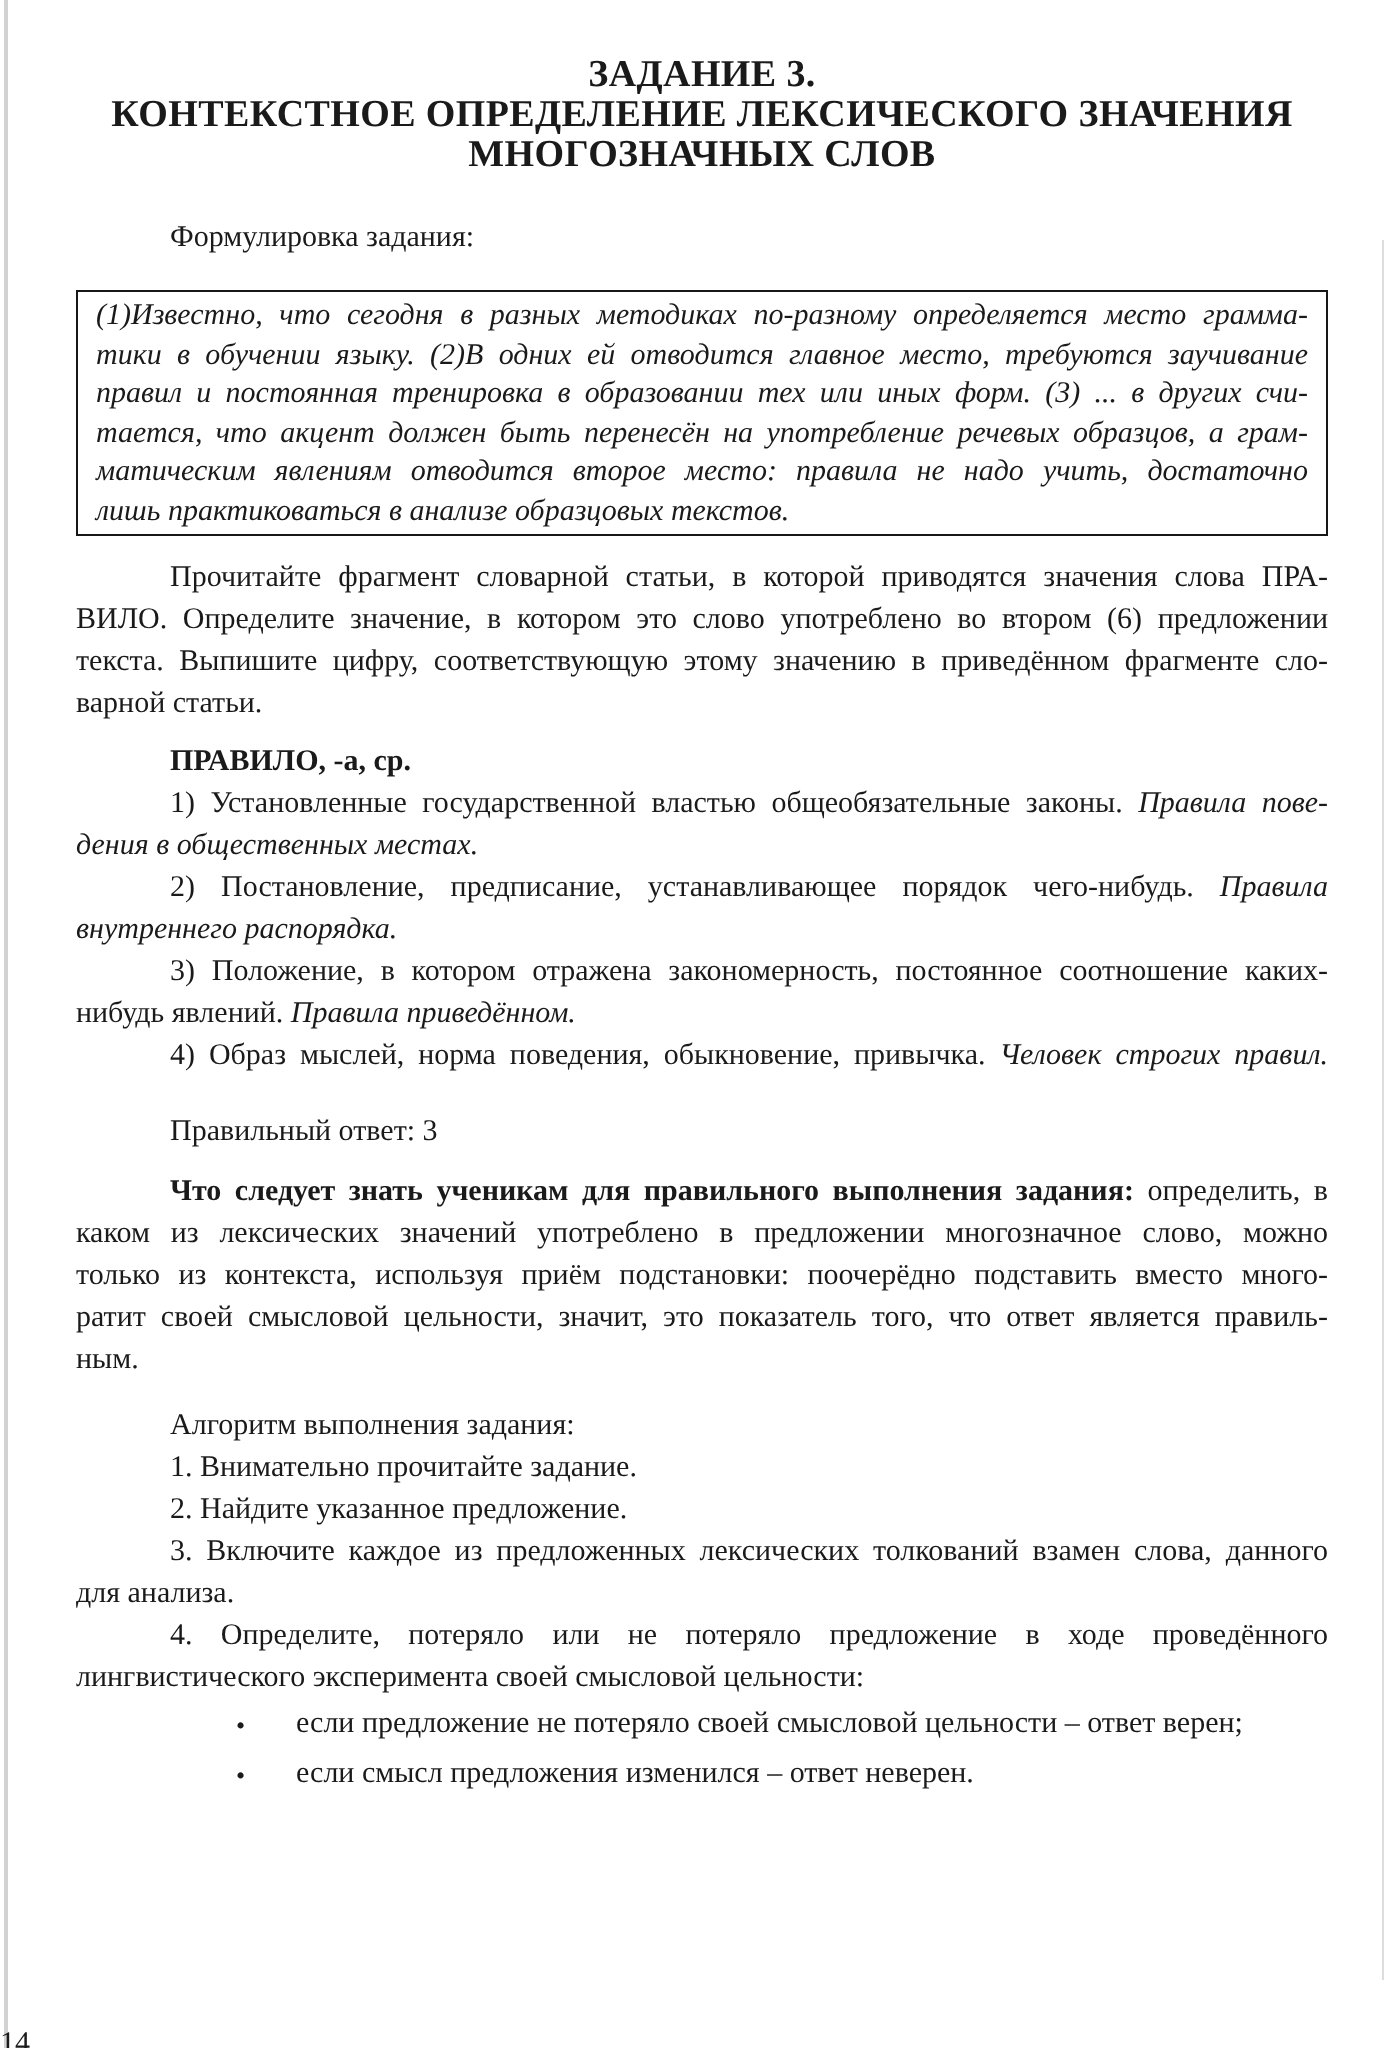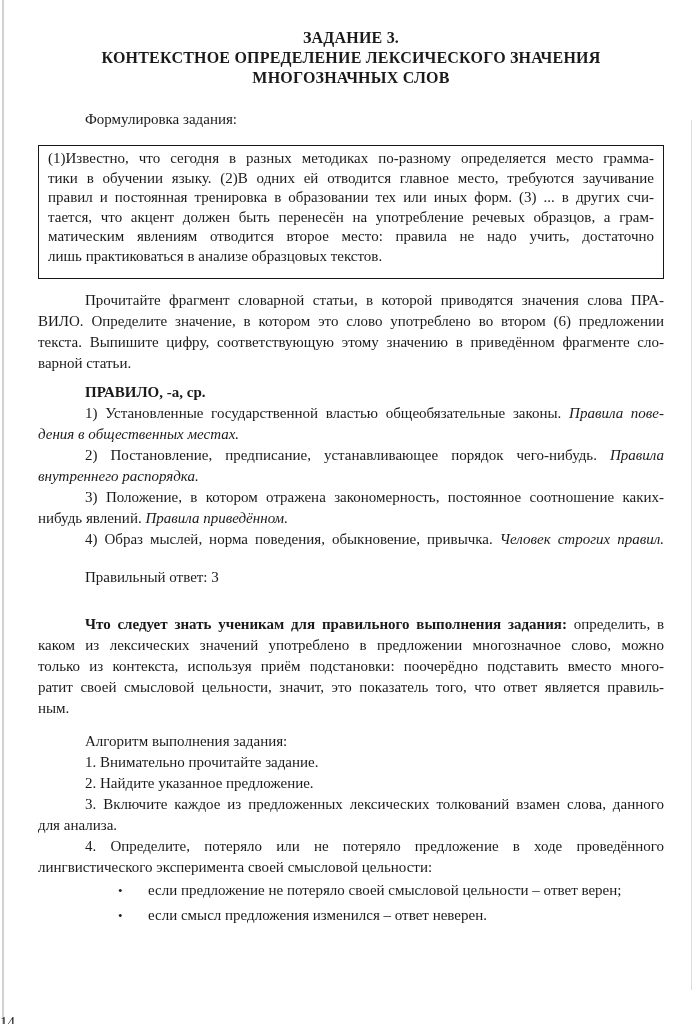--- a/index.html
+++ b/index.html
@@ -9,38 +9,39 @@
     box-sizing:border-box;
     background:#ffffff;
     padding:28px 34px 0 38px;
     font-family:"Liberation Serif","DejaVu Serif",serif;
     font-size:15px;line-height:21px;
     color:#1a1a1a;
     overflow:hidden;
   }
   .scan-edge-left{position:absolute;left:2px;top:0;width:2px;height:100%;background:#d2d2d2;}
   .scan-edge-right{position:absolute;right:6px;top:120px;width:1px;height:870px;background:#dddddd;}
-  .title{margin:0 0 21px 0;text-align:center;font-weight:bold;font-size:16px;line-height:20px;letter-spacing:.2px;}
+  .title{margin:0 0 21px 0;text-align:center;font-weight:bold;font-size:19px;line-height:20px;letter-spacing:.2px;}
   .heading-ind{margin:0 0 15px 0;font-weight:normal;text-indent:47px;}
   .quote-box{
     border:1.5px solid #171717;
-    padding:3px 9px 12px 9px;
+    padding:3px 9px 1px 9px;
     margin:0 0 11px 0;
+    font-style:italic;
     line-height:19.5px;
   }
   .block{margin:0;}
   .tl{text-align:justify;text-align-last:justify;}
   .tl.last{text-align-last:left;}
   .tl.ind{text-indent:47px;}
   .it{font-style:italic;}
   .bd{font-weight:bold;}
   .mt-intro{margin-top:0;}
   .mt-dict{margin-top:8px;}
   .answer{margin:17px 0 0 0;text-indent:47px;}
-  .mt-know{margin-top:26px;}
+  .mt-know{margin-top:9px;}
   .mt-algo{margin:12px 0 0 0;}
   .bullets{margin-top:2px;}
   .bullet-row{display:flex;margin:0 0 4px 80px;line-height:21px;}
   .bullet-glyph{width:30px;flex:0 0 30px;font-size:13px;}
   .page-number{position:absolute;left:0;top:972px;width:100%;text-align:left;margin-top:40px;}
 </style>
 </head>
 <body>
 
 <div class="page">

